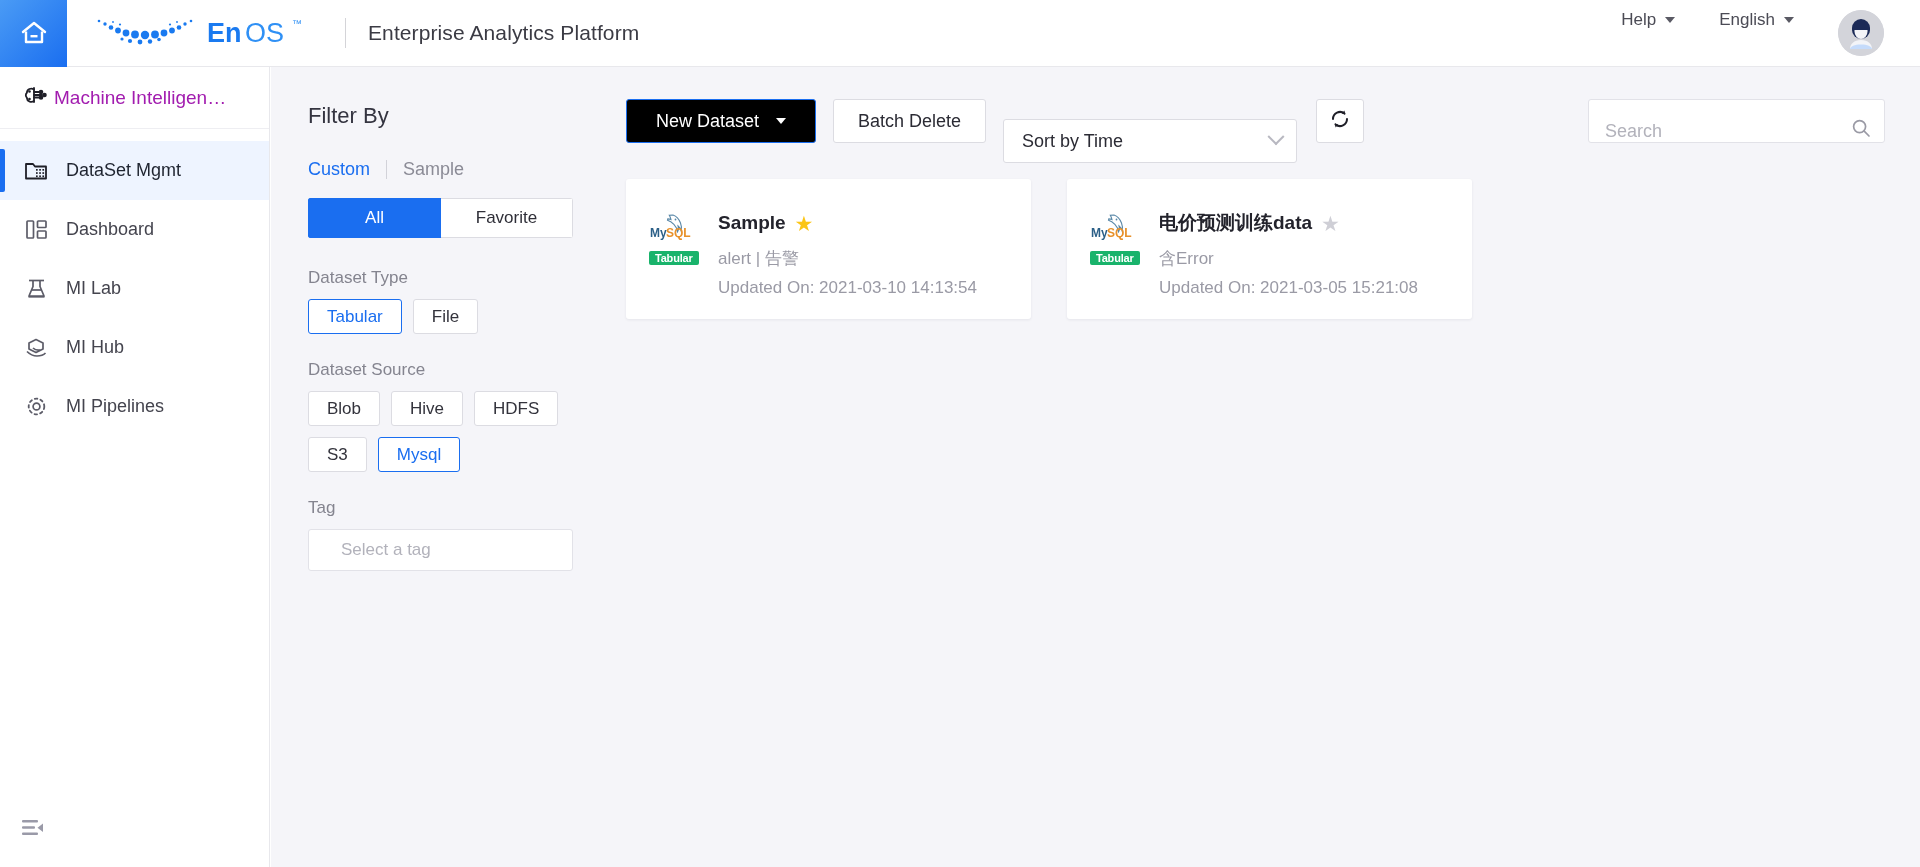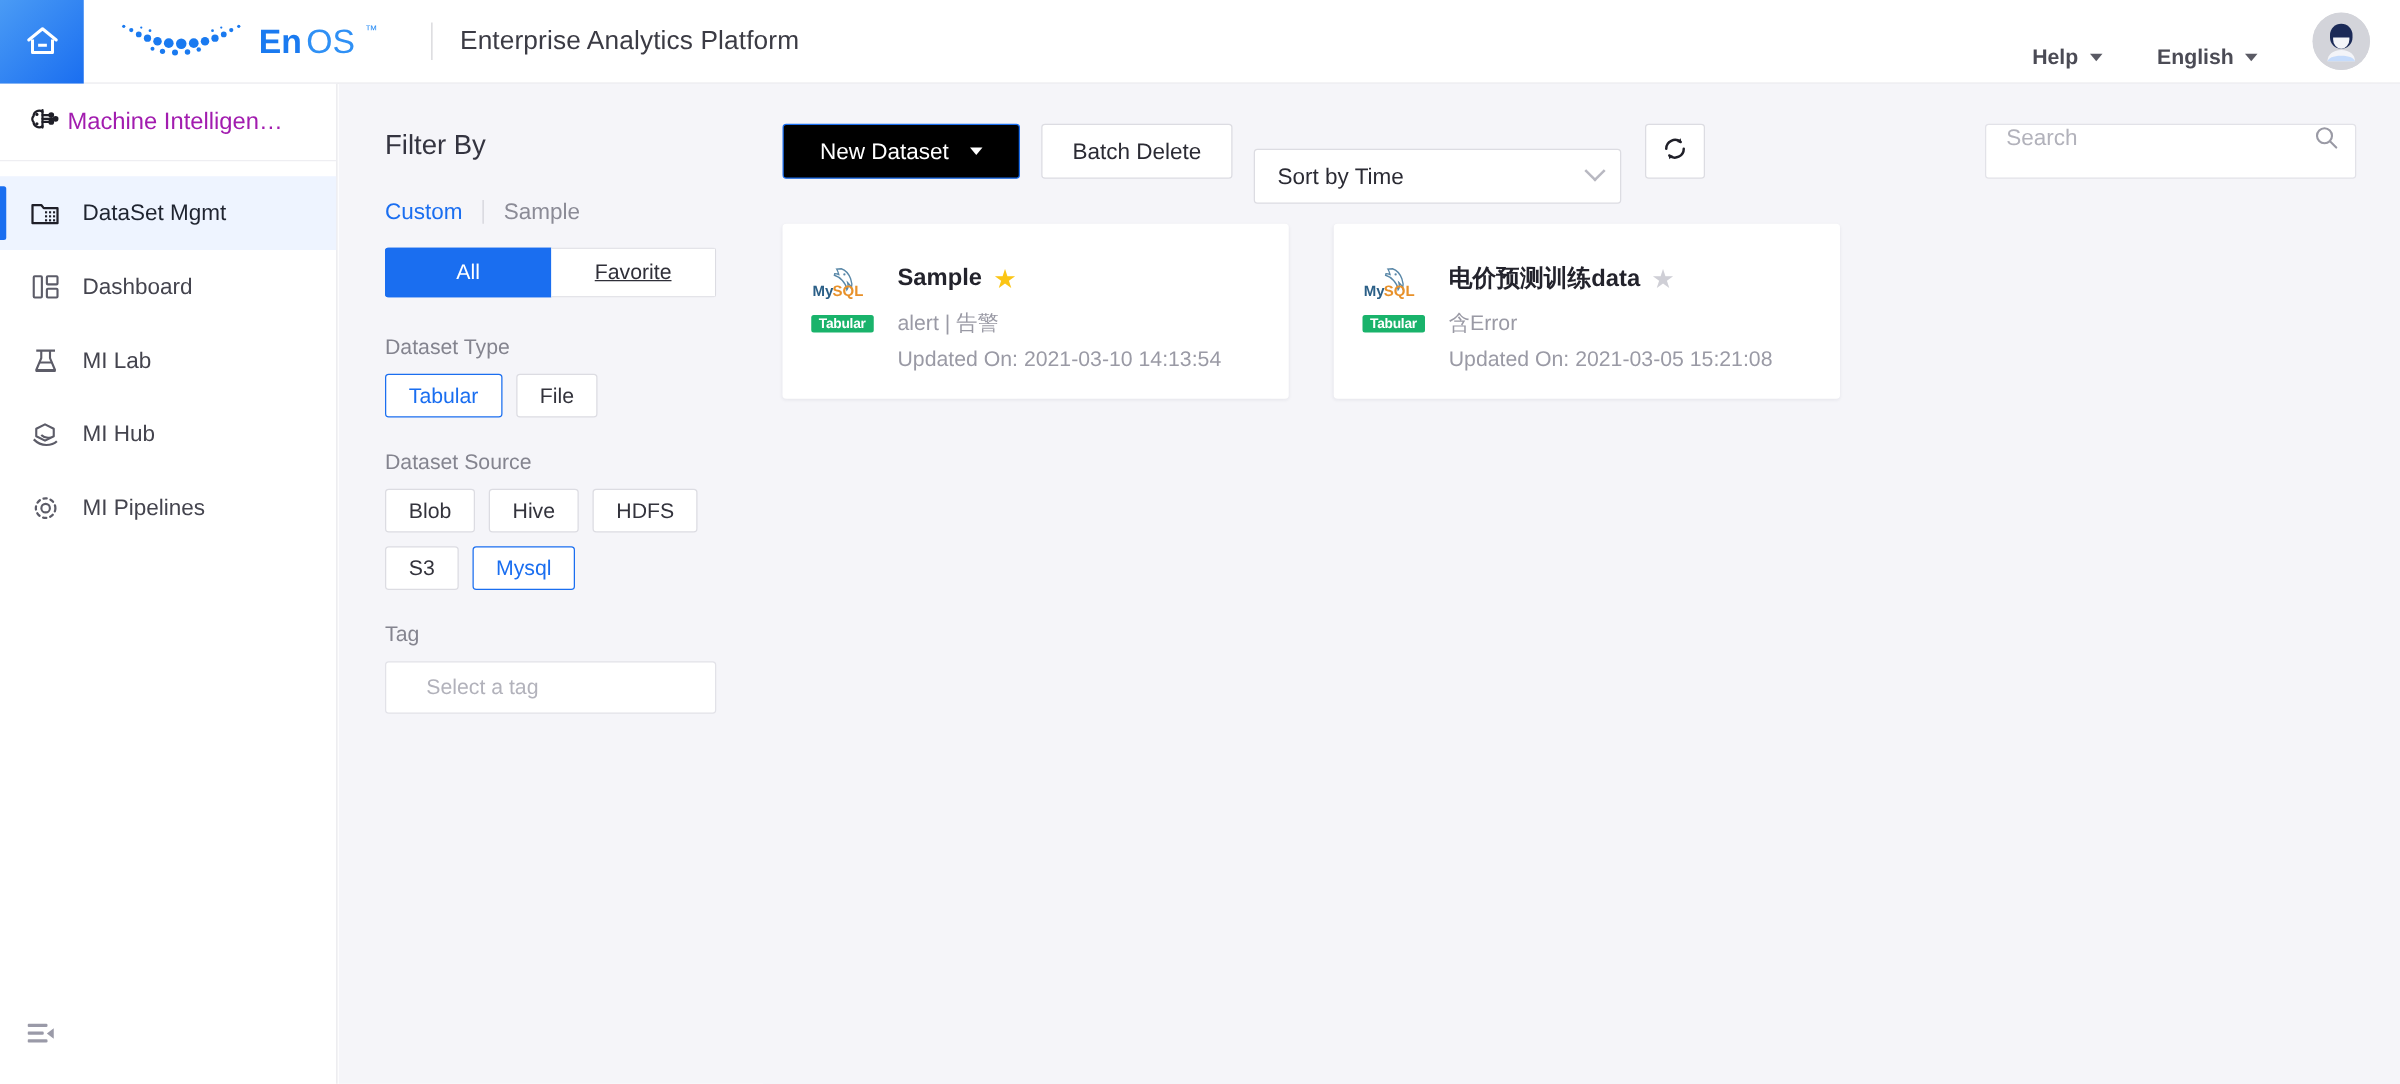--- a/index.html
+++ b/index.html
@@ -40,23 +40,22 @@
   }
   .app-title {
     font-size: 21px;
     color: #3b3b44;
     letter-spacing: 0.1px;
     white-space: nowrap;
   }
 
   .topbar-right {
     margin-left: auto;
-    display: flex; align-items: flex-end;
-    padding-right: 24px;
-    font-weight: bold;
+    display: flex; align-items: flex-start;
+    padding-right: 36px;
   }
   .hdr-menu {
     font-size: 17px;
     color: #4b4b55;
     display: flex; align-items: center;
     cursor: pointer;
     margin-right: 44px;
     white-space: nowrap;
   }
   .caret-dn {
@@ -142,21 +141,21 @@
     display: flex; width: 265px; height: 40px;
     border-radius: 3px; overflow: hidden;
     margin-bottom: 30px;
   }
   .seg-btn {
     flex: 1; display: flex; align-items: center; justify-content: center;
     font-size: 17px; cursor: pointer;
     border: 1px solid #dcdce2;
   }
   .seg-btn.on { background: #1a6ef0; color: #ffffff; border-color: #1a6ef0; }
-  .seg-btn.off { background: #ffffff; color: #2f2f38; border-left: none; text-decoration: underline; }
+  .seg-btn.off { background: #ffffff; color: #2f2f38; border-left: none; }
 
   .grp-label {
     font-size: 17px; color: #84848f;
     margin-bottom: 11px;
   }
   .chip-row { display: flex; flex-wrap: wrap; gap: 11px; margin-bottom: 26px; }
   .chip {
     height: 35px; padding: 0 18px;
     display: flex; align-items: center; justify-content: center;
     border: 1px solid #dcdce2; border-radius: 3px;
@@ -216,21 +215,21 @@
   .icon-btn {
     width: 48px; height: 44px; margin-left: 19px;
     background: #ffffff; border: 1px solid #dcdce2; border-radius: 3px;
     display: flex; align-items: center; justify-content: center;
     cursor: pointer;
   }
   .searchbox {
     margin-left: auto;
     width: 297px; height: 44px;
     background: #ffffff; border: 1px solid #e2e2e8; border-radius: 3px;
-    display: flex; align-items: flex-start; padding: 0 13px 0 16px;
+    display: flex; align-items: flex-end; padding: 0 13px 0 16px;
     cursor: text;
   }
   .searchbox .ph { font-size: 18px; color: #b2b2bb; }
   .searchbox .mag { margin-left: auto; }
 
   
   .cards { display: flex; gap: 36px; margin-top: 36px; }
   .card {
     width: 405px; height: 140px;
     background: #ffffff;

